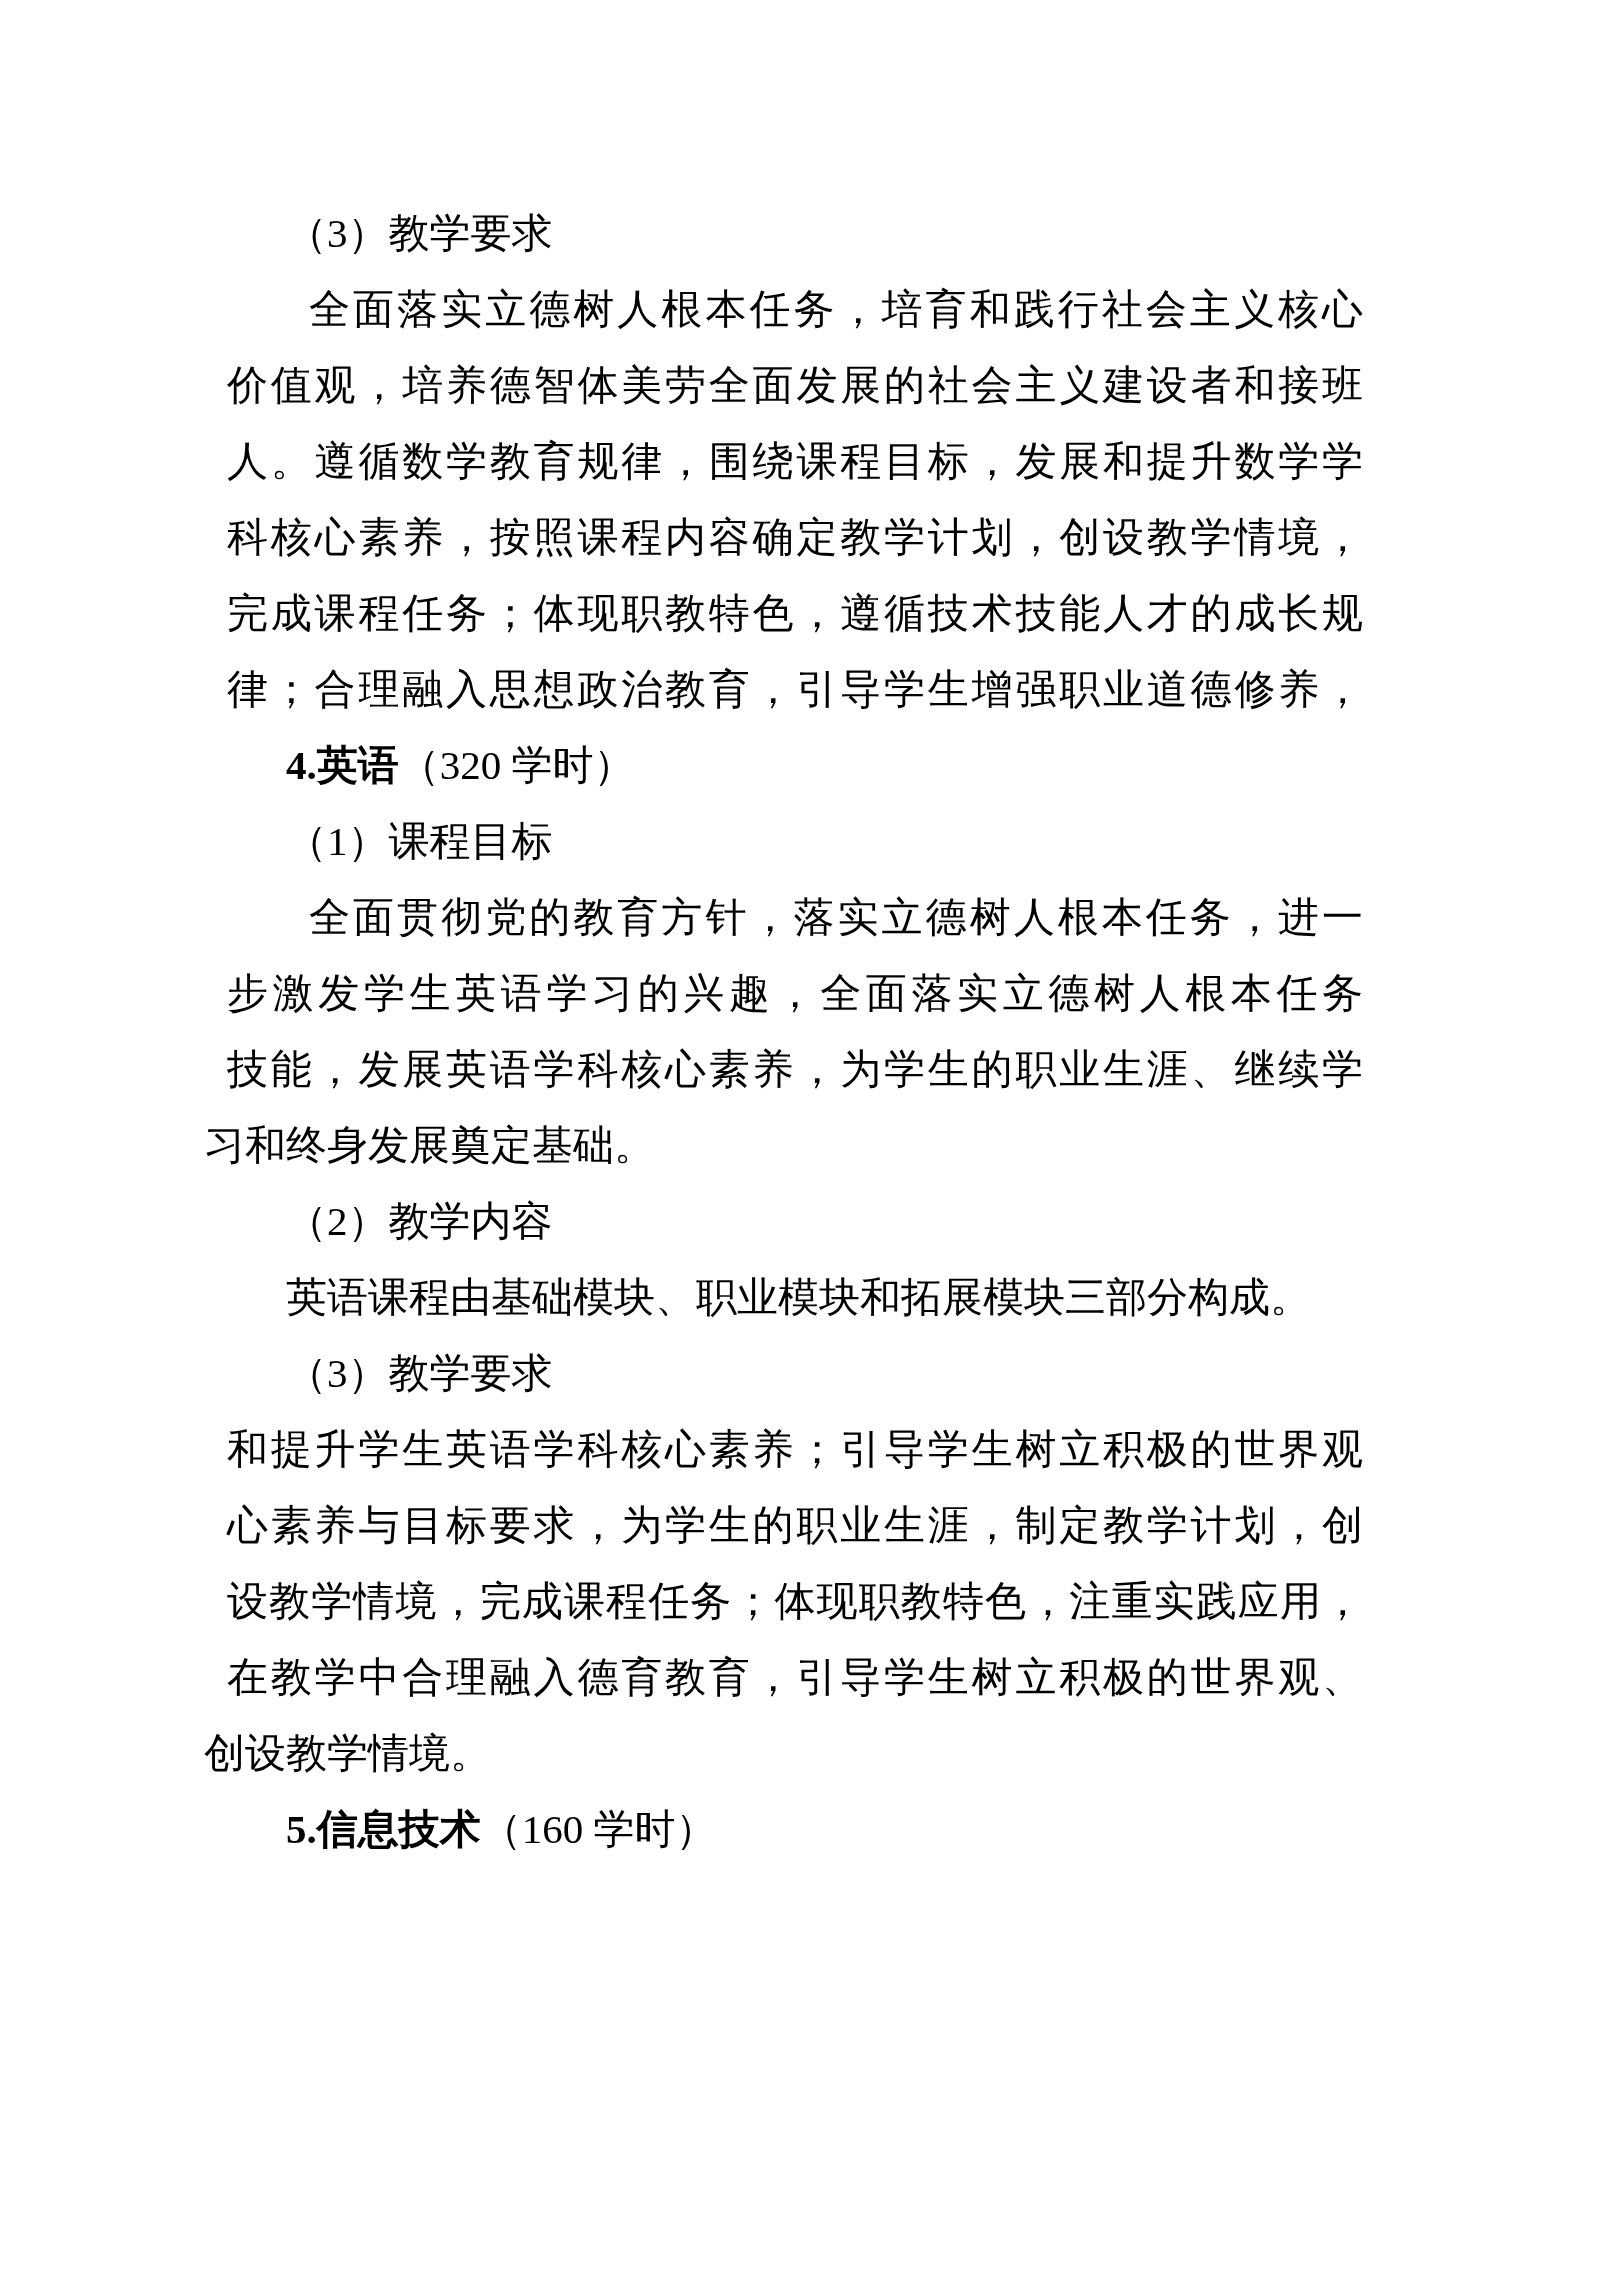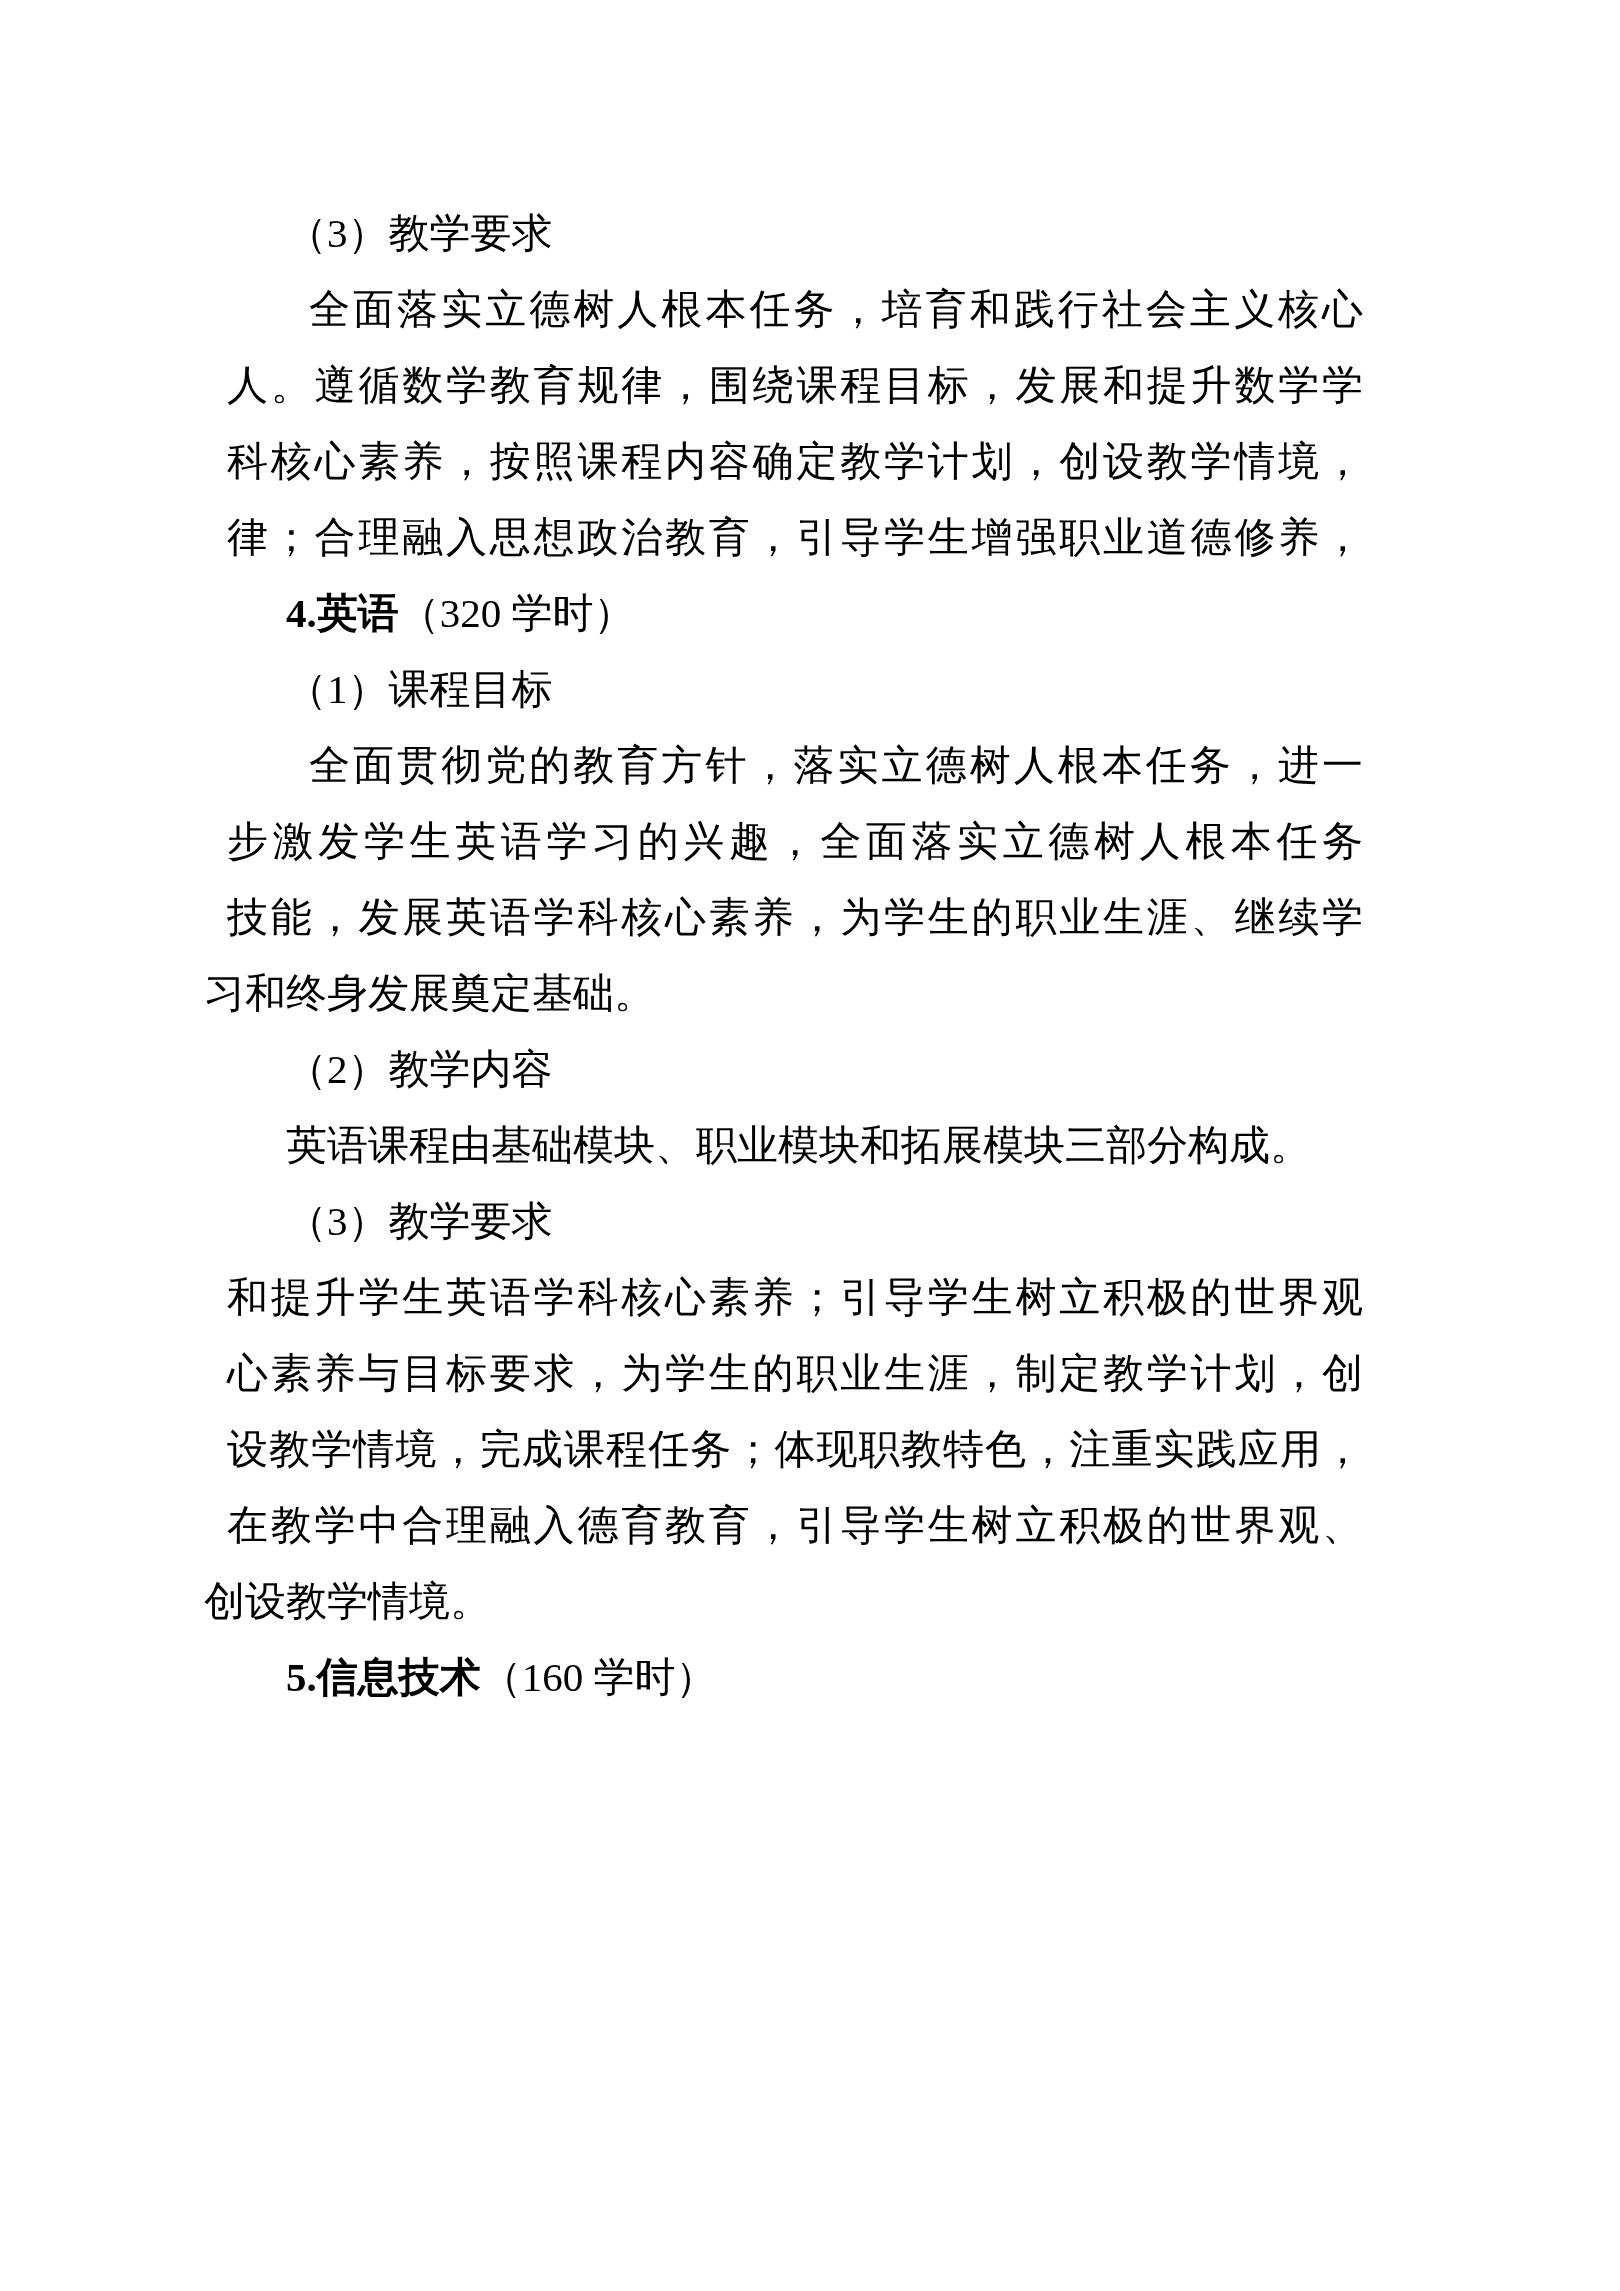--- a/index.html
+++ b/index.html
@@ -42,22 +42,24 @@
     font-weight: 700;
   }
 </style>
 </head>
 <body>
 
 <div class="page">
   <div class="text-block" style="color: rgb(0, 0, 0);">
       <div class="line indent">（3）教学要求</div>
       <div class="line indent fill">全面落实立德树人根本任务，培育和践行社会主义核心</div>
+      <div class="line fill">价值观，培养德智体美劳全面发展的社会主义建设者和接班</div>
       <div class="line fill">人。遵循数学教育规律，围绕课程目标，发展和提升数学学</div>
       <div class="line fill">科核心素养，按照课程内容确定教学计划，创设教学情境，</div>
+      <div class="line fill">完成课程任务；体现职教特色，遵循技术技能人才的成长规</div>
       <div class="line fill">律；合理融入思想政治教育，引导学生增强职业道德修养，</div>
       <div class="line indent"><span class="bold-prefix">4.英语</span><span>（320 学时）</span></div>
       <div class="line indent">（1）课程目标</div>
       <div class="line indent fill">全面贯彻党的教育方针，落实立德树人根本任务，进一</div>
       <div class="line fill">步激发学生英语学习的兴趣，全面落实立德树人根本任务</div>
       <div class="line fill">技能，发展英语学科核心素养，为学生的职业生涯、继续学</div>
       <div class="line">习和终身发展奠定基础。</div>
       <div class="line indent">（2）教学内容</div>
       <div class="line indent">英语课程由基础模块、职业模块和拓展模块三部分构成。</div>
       <div class="line indent">（3）教学要求</div>

